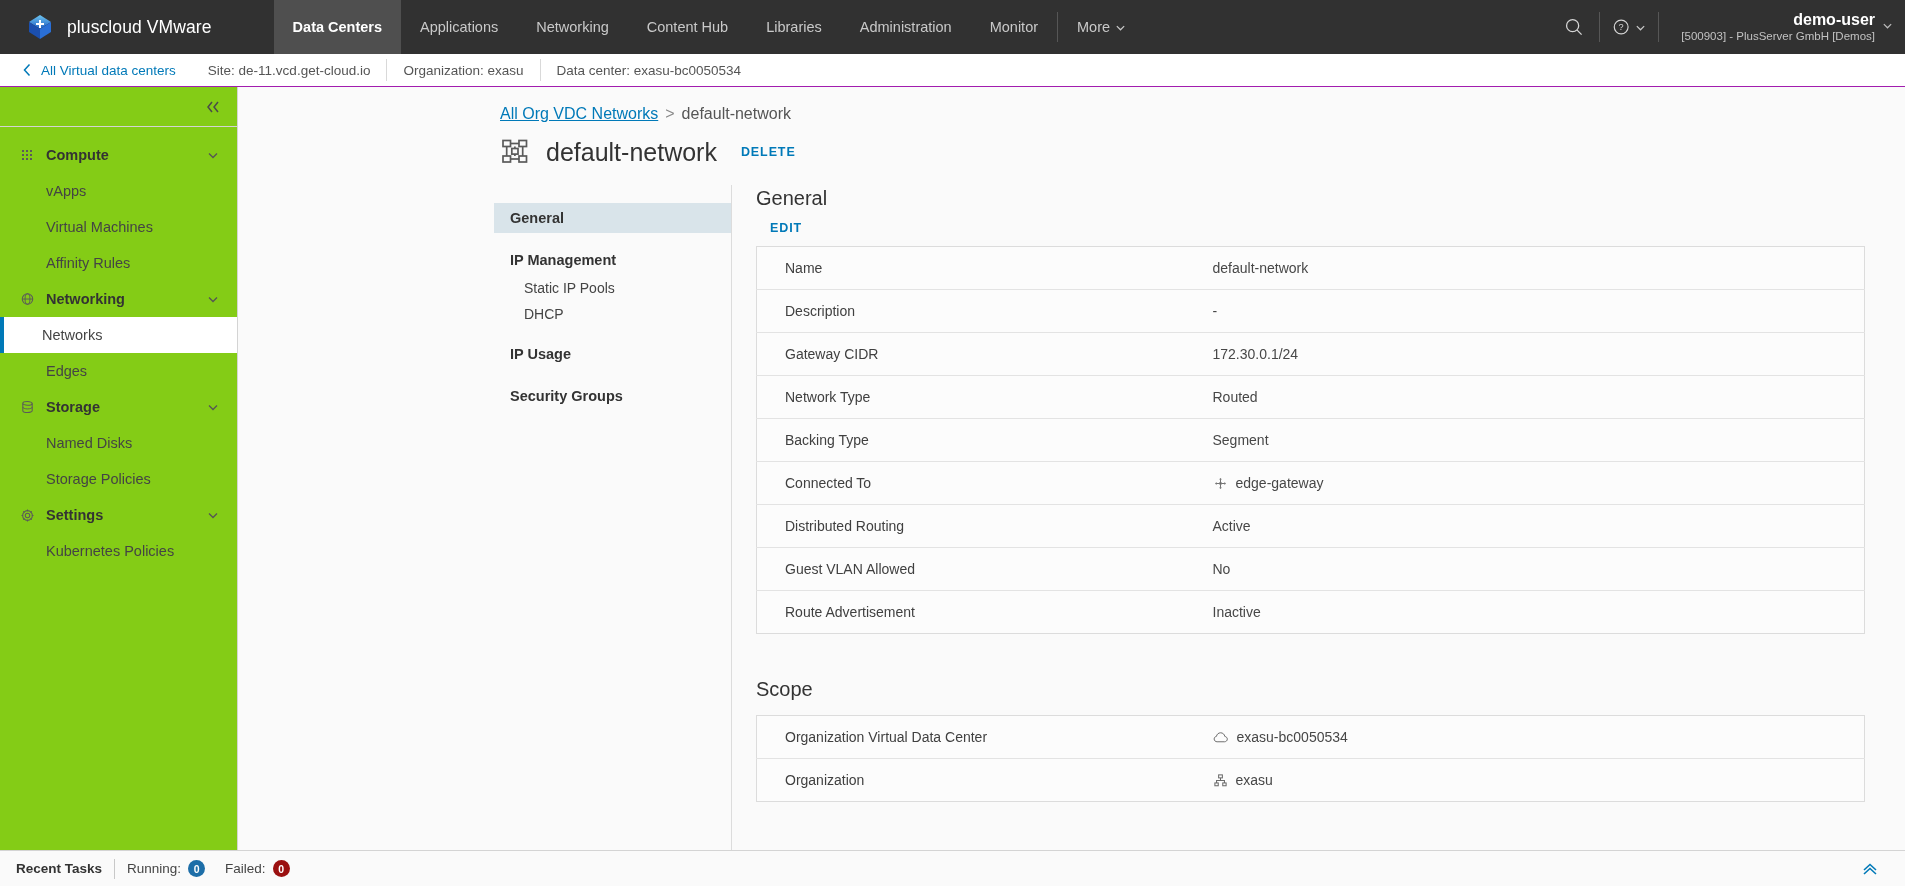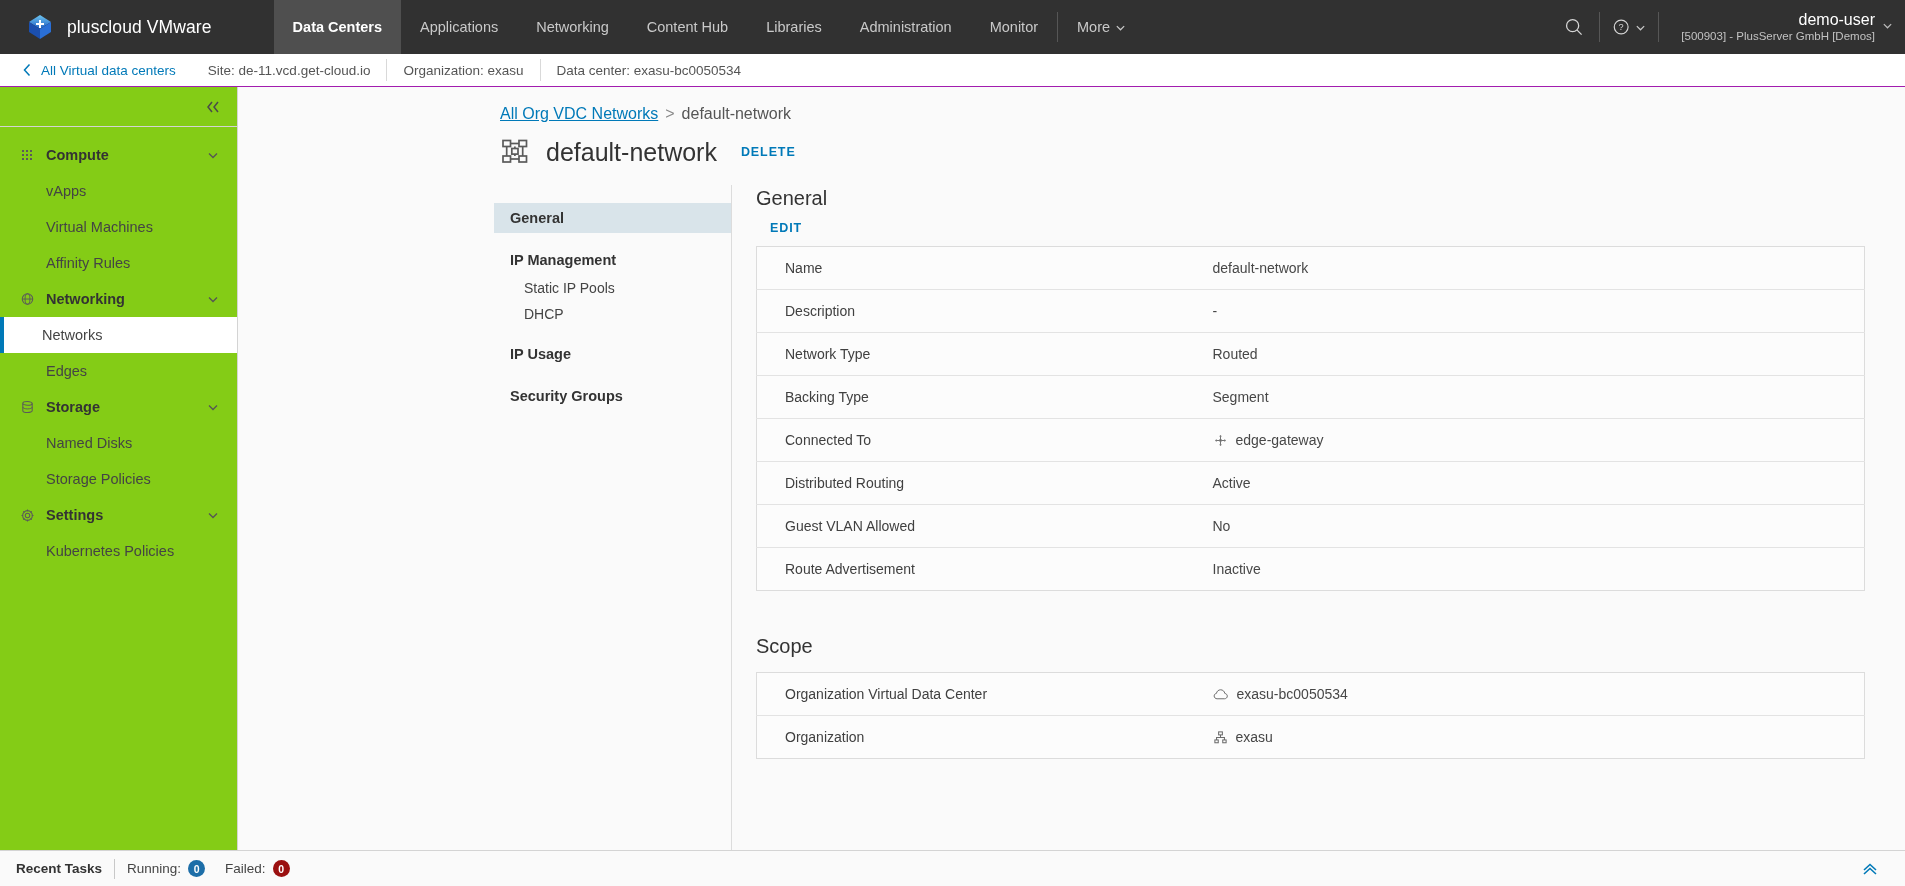--- a/index.html
+++ b/index.html
@@ -25,21 +25,21 @@
   }
   .navitem.active { background: #4f4f4f; color: #fff; font-weight: 600; }
   .nav-sep { width: 1px; background: #565656; margin: 12px 0; }
   .topright { margin-left: auto; display: flex; align-items: center; }
   .icon-btn { display: flex; align-items: center; justify-content: center; width: 50px; height: 54px; cursor: pointer; }
   .vsep { width: 1px; height: 30px; background: #565656; }
   .userblock {
     display: flex; flex-direction: column; align-items: flex-end; justify-content: center;
     padding: 0 30px 0 22px; position: relative; cursor: pointer; height: 54px;
   }
-  .user-name { font-size: 16px; font-weight: 400; color: #fff; line-height: 18px; }
+  .user-name { font-size: 16px; font-weight: 700; color: #fff; line-height: 18px; }
   .user-org { font-size: 11.5px; color: #c2c2c2; line-height: 15px; }
   .user-caret { position: absolute; right: 12px; top: 20px; color: #c2c2c2; }
 
   
   .subbar {
     height: 33px; flex: 0 0 33px; background: #fff; border-bottom: 1px solid #a21caf;
     display: flex; align-items: center; font-size: 13.5px; color: #555;
   }
   .sub-back { display: flex; align-items: center; gap: 9px; color: #0079b8; padding: 0 16px 0 22px; cursor: pointer; }
   .sub-back span { font-size: 13.5px; }
@@ -347,20 +347,24 @@
 
         <table class="kv">
           <tbody>
               <tr>
             <td class="k">Name</td>
             <td class="v">default-network</td>
           </tr>
           <tr>
             <td class="k">Description</td>
             <td class="v">-</td>
+          </tr>
+          <tr>
+            <td class="k">Gateway CIDR</td>
+            <td class="v">172.30.0.1/24</td>
           </tr>
           <tr>
             <td class="k">Network Type</td>
             <td class="v">Routed</td>
           </tr>
           <tr>
             <td class="k">Backing Type</td>
             <td class="v">Segment</td>
           </tr>
           <tr>

